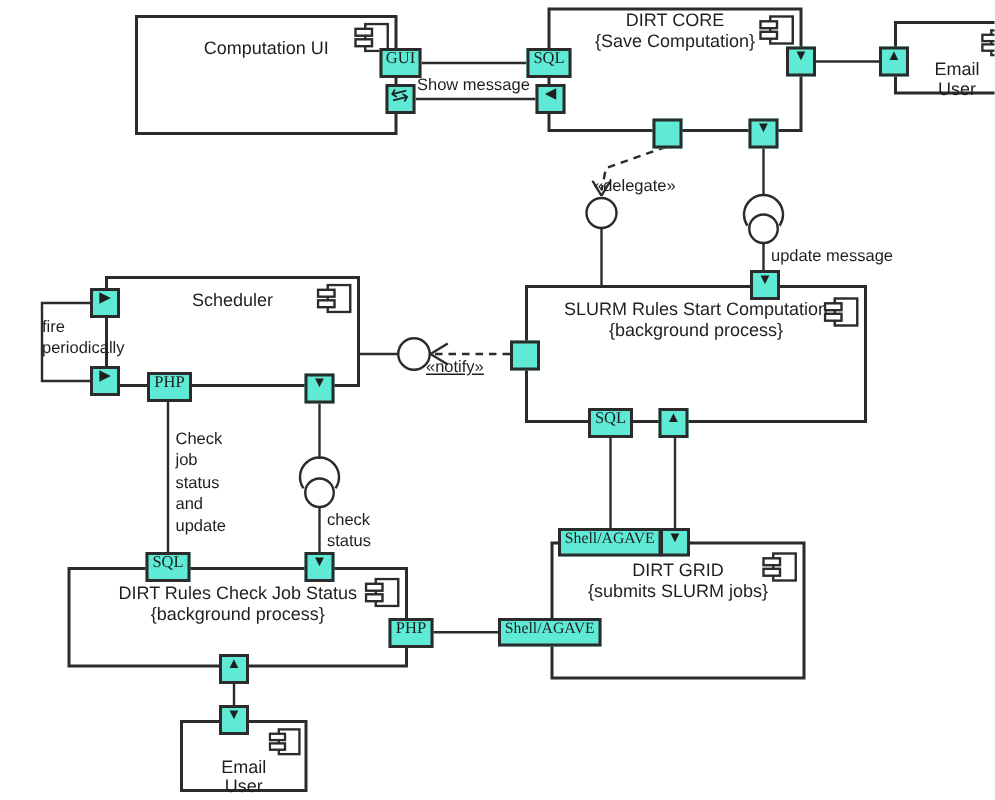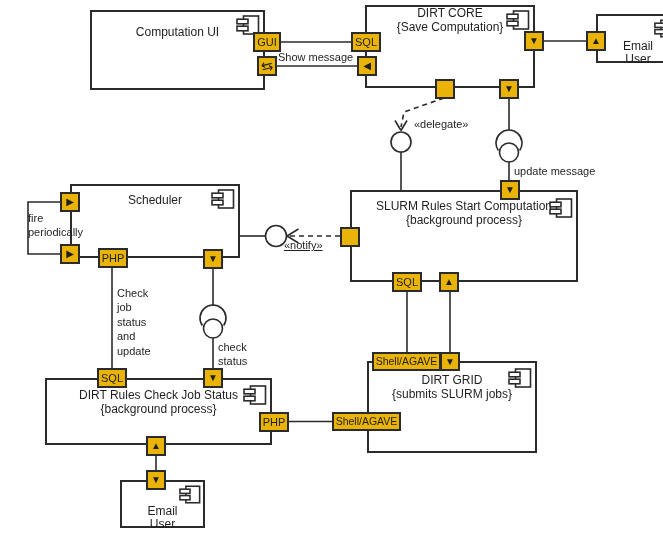--- a/index.html
+++ b/index.html
@@ -5,23 +5,23 @@
   * { margin:0; padding:0; box-sizing:border-box; }
   html,body { background:#ffffff; }
   body { font-family:"Liberation Sans", sans-serif; color:#1f1f1f; }
   .stage { position:relative; width:663px; height:533px; background:#fff; overflow:hidden;margin-left:20px; }
   svg.wires { position:absolute; left:0; top:0; z-index:1; }
   .comp { position:absolute; background:#fff; border:2px solid #2b2b2b; z-index:2; }
   .comp .titlewrap { position:absolute; left:0; right:0; text-align:center; font-size:12px; line-height:13.5px; }
   .comp .cname { display:block; }
   .comp .cnote { display:block; }
   .cicon { position:absolute; z-index:3; }
-  .port { position:absolute; background:#eab308; border:2px solid #2b2b2b; z-index:4;
-          display:flex; align-items:center; justify-content:center;
-          font-size:11px; line-height:11px; white-space:nowrap; }
+  .port { position:absolute; background:#5eead4; border:2px solid #2b2b2b; z-index:4;
+          display:flex; align-items:flex-start; justify-content:center;
+          font-size:11px; line-height:11px; white-space:nowrap;font-family:Liberation Serif, serif; }
   .port .tri { font-size:10px; line-height:10px; }
   .port .exch { font-size:14px; line-height:14px; display:inline-block; transform:rotate(-14deg); }
   .port.small-text { font-size:10.5px; }
   .lbl { position:absolute; z-index:5; font-size:11px; line-height:14.4px; white-space:nowrap; }
   .ml { white-space:pre-line; }
 </style>
 </head>
 <body>
 
 <div class="stage">
@@ -232,21 +232,21 @@
       <span>Shell/AGAVE</span>
     </div>
   <div class="port" style="left:420px;top:352px;width:20px;height:19px;">
       <span class="tri">▼</span>
     </div>
   <div class="port small-text" style="left:312px;top:412px;width:69px;height:19px;">
       <span>Shell/AGAVE</span>
     </div>
 
   <div class="lbl" style="left:258px;top:50px;">Show message</div>
-  <div class="lbl" style="left:394px;top:117px;">«delegate»</div>
+  <div class="lbl" style="left:376px;top:117px;">«delegate»</div>
   <div class="lbl" style="left:494px;top:164px;">update message</div>
   <div class="lbl" style="left:264px;top:238px;text-decoration:underline;">«notify»</div>
   <div class="lbl ml" style="left:8px;top:211px;">fire
 periodically</div>
   <div class="lbl ml" style="left:97px;top:286px;">Check
 job
 status
 and
 update</div>
   <div class="lbl ml" style="left:198px;top:340px;">check

